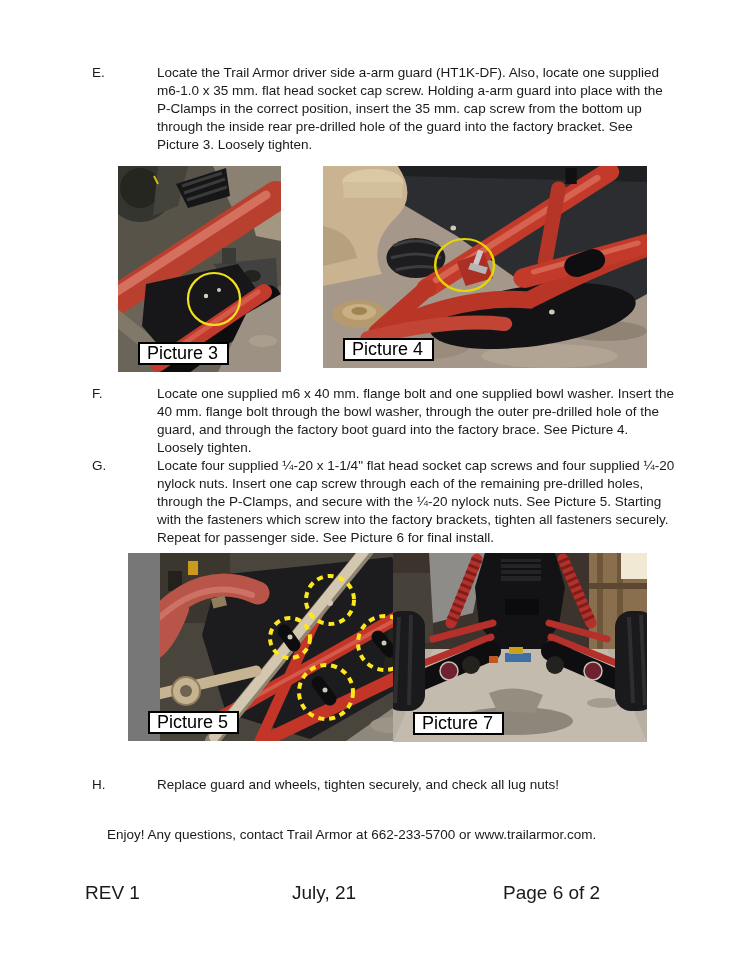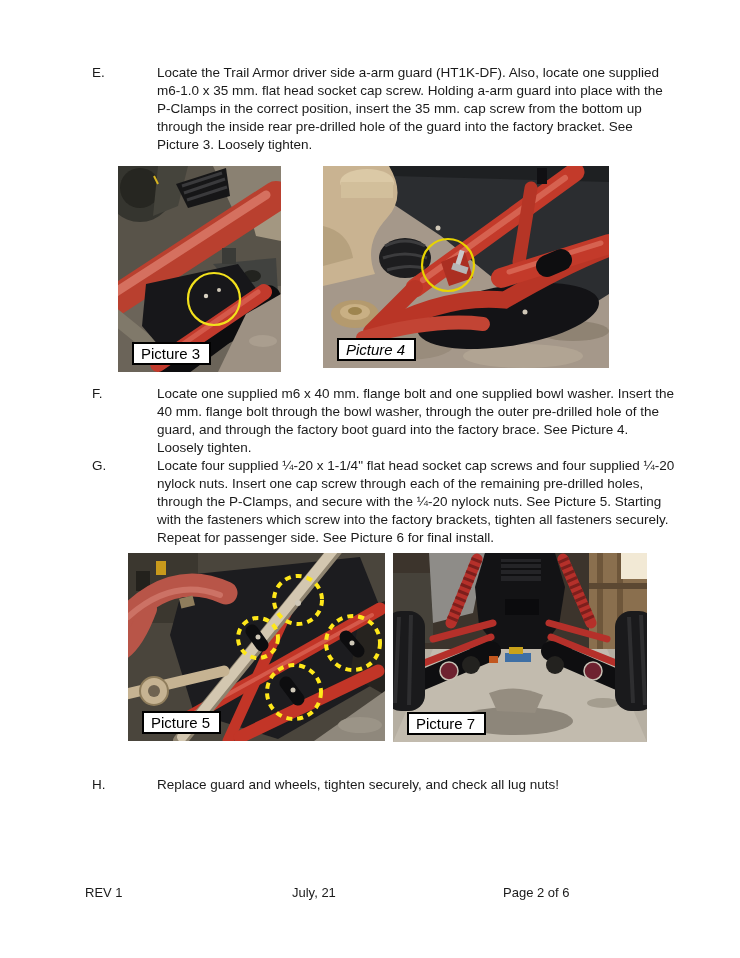--- a/index.html
+++ b/index.html
@@ -8,25 +8,25 @@
     font-family:"Liberation Sans",sans-serif;color:#1a1a1a;
   }
   .step{position:absolute;display:flex;font-size:13.5px;line-height:18px;}
   .step-letter{flex:0 0 23px;}
   .step-text{white-space:pre-line;width:582px;margin-left:42px;}
   .steps-fg .step{position:static;}
   .steps-fg{position:absolute;display:block;}
   .figure{position:absolute;overflow:hidden;background:#777;}
   .figure svg{display:block;width:100%;height:100%;}
   .pic-label{
-    position:absolute;left:14px;bottom:7px;background:#ffffff;border:2px solid #000000;
-    font-size:15px;line-height:15px;padding:2px 9px 2px 7px;color:#000;white-space:nowrap;
+    position:absolute;left:20px;bottom:7px;background:#ffffff;border:2px solid #000000;
+    font-size:18px;line-height:15px;padding:2px 9px 2px 7px;color:#000;white-space:nowrap;
   }
   .single-line{position:absolute;font-size:13.5px;line-height:18px;white-space:nowrap;}
-  .footer-item{position:absolute;font-size:13px;line-height:16px;white-space:nowrap;}
+  .footer-item{position:absolute;font-size:19px;line-height:16px;white-space:nowrap;}
 </style>
 </head>
 <body>
 
 <div class="page">
 
   <div class="step" style="top:64px;left:92px;">
     <span class="step-letter">E.</span>
     <span class="step-text">Locate the Trail Armor driver side a-arm guard (HT1K-DF). Also, locate one supplied
 m6-1.0 x 35 mm. flat head socket cap screw. Holding a-arm guard into place with the
@@ -82,21 +82,21 @@
       <circle cx="101" cy="124" r="2" fill="#cfc8b8"></circle>
       <circle cx="58" cy="188" r="2" fill="#cfc8b8"></circle>
 
       <circle cx="96" cy="133" r="26" fill="none" stroke="#f2e11c" stroke-width="2.2"></circle>
 
       <path d="M 36 10 L 40 18" stroke="#d8b520" stroke-width="2" fill="none"></path>
     </svg>
     <div class="pic-label">Picture 3</div>
   </div>
 
-  <div class="figure" style="left:323px;top:166px;width:286px;height:202px;font-style:italic;">
+  <div class="figure" style="left:323px;top:166px;width:324px;height:202px;">
     <svg viewBox="0 0 286 202" preserveAspectRatio="none">
       <rect x="0" y="0" width="286" height="202" fill="#a5988a"></rect>
 
       <ellipse cx="80" cy="180" rx="50" ry="14" fill="#998c7c"></ellipse>
       <ellipse cx="200" cy="190" rx="60" ry="12" fill="#b1a493"></ellipse>
       <ellipse cx="250" cy="165" rx="36" ry="10" fill="#8f8373"></ellipse>
 
       <path d="M 52 0 L 286 0 L 286 128 L 232 162 L 118 70 L 52 26 Z" fill="#2b2d30"></path>
       <path d="M 60 0 L 286 0 L 286 16 L 70 10 Z" fill="#1e2022"></path>
 
@@ -164,21 +164,21 @@
     <div class="step">
       <span class="step-letter">G.</span>
       <span class="step-text">Locate four supplied ¼-20 x 1-1/4" flat head socket cap screws and four supplied ¼-20
 nylock nuts. Insert one cap screw through each of the remaining pre-drilled holes,
 through the P-Clamps, and secure with the ¼-20 nylock nuts. See Picture 5. Starting
 with the fasteners which screw into the factory brackets, tighten all fasteners securely.
 Repeat for passenger side. See Picture 6 for final install.</span>
     </div>
   </div>
 
-  <div class="figure" style="left:128px;top:553px;width:257px;height:188px;">
+  <div class="figure" style="left:128px;top:553px;width:257px;height:188px;padding-left:32px;">
     <svg viewBox="0 0 257 188" preserveAspectRatio="none">
       <rect x="0" y="0" width="257" height="188" fill="#4a453c"></rect>
 
       <rect x="0" y="0" width="70" height="70" fill="#3b372f"></rect>
       <rect x="8" y="18" width="14" height="20" fill="#23211c"></rect>
       <circle cx="16" cy="46" r="8" fill="#d8a019"></circle>
       <rect x="28" y="8" width="10" height="14" fill="#c99a1c"></rect>
       <rect x="40" y="30" width="12" height="8" fill="#2c2a24"></rect>
 
       <path d="M 58 22 L 232 4 L 255 62 L 244 132 L 150 186 L 66 160 L 42 82 Z" fill="#1c1c1f"></path>
@@ -294,18 +294,19 @@
       </g>
     </svg>
     <div class="pic-label">Picture 7</div>
   </div>
 
   <div class="step" style="top:776px;left:92px;">
     <span class="step-letter">H.</span>
     <span class="step-text">Replace guard and wheels, tighten securely, and check all lug nuts!</span>
   </div>
 
+  <div class="single-line" style="top:826px;left:107px;">Enjoy! Any questions, contact Trail Armor at 662-233-5700 or www.trailarmor.com.</div>
 
   <div class="footer-item" style="top:885px;left:85px;">REV 1</div>
   <div class="footer-item" style="top:885px;left:292px;text-align:center;">July, 21</div>
-  <div class="footer-item" style="top:885px;left:503px;">Page 2 of 6</div>
+  <div class="footer-item" style="top:885px;left:503px;">Page 6 of 2</div>
 
 </div>
 
 </body></html>

